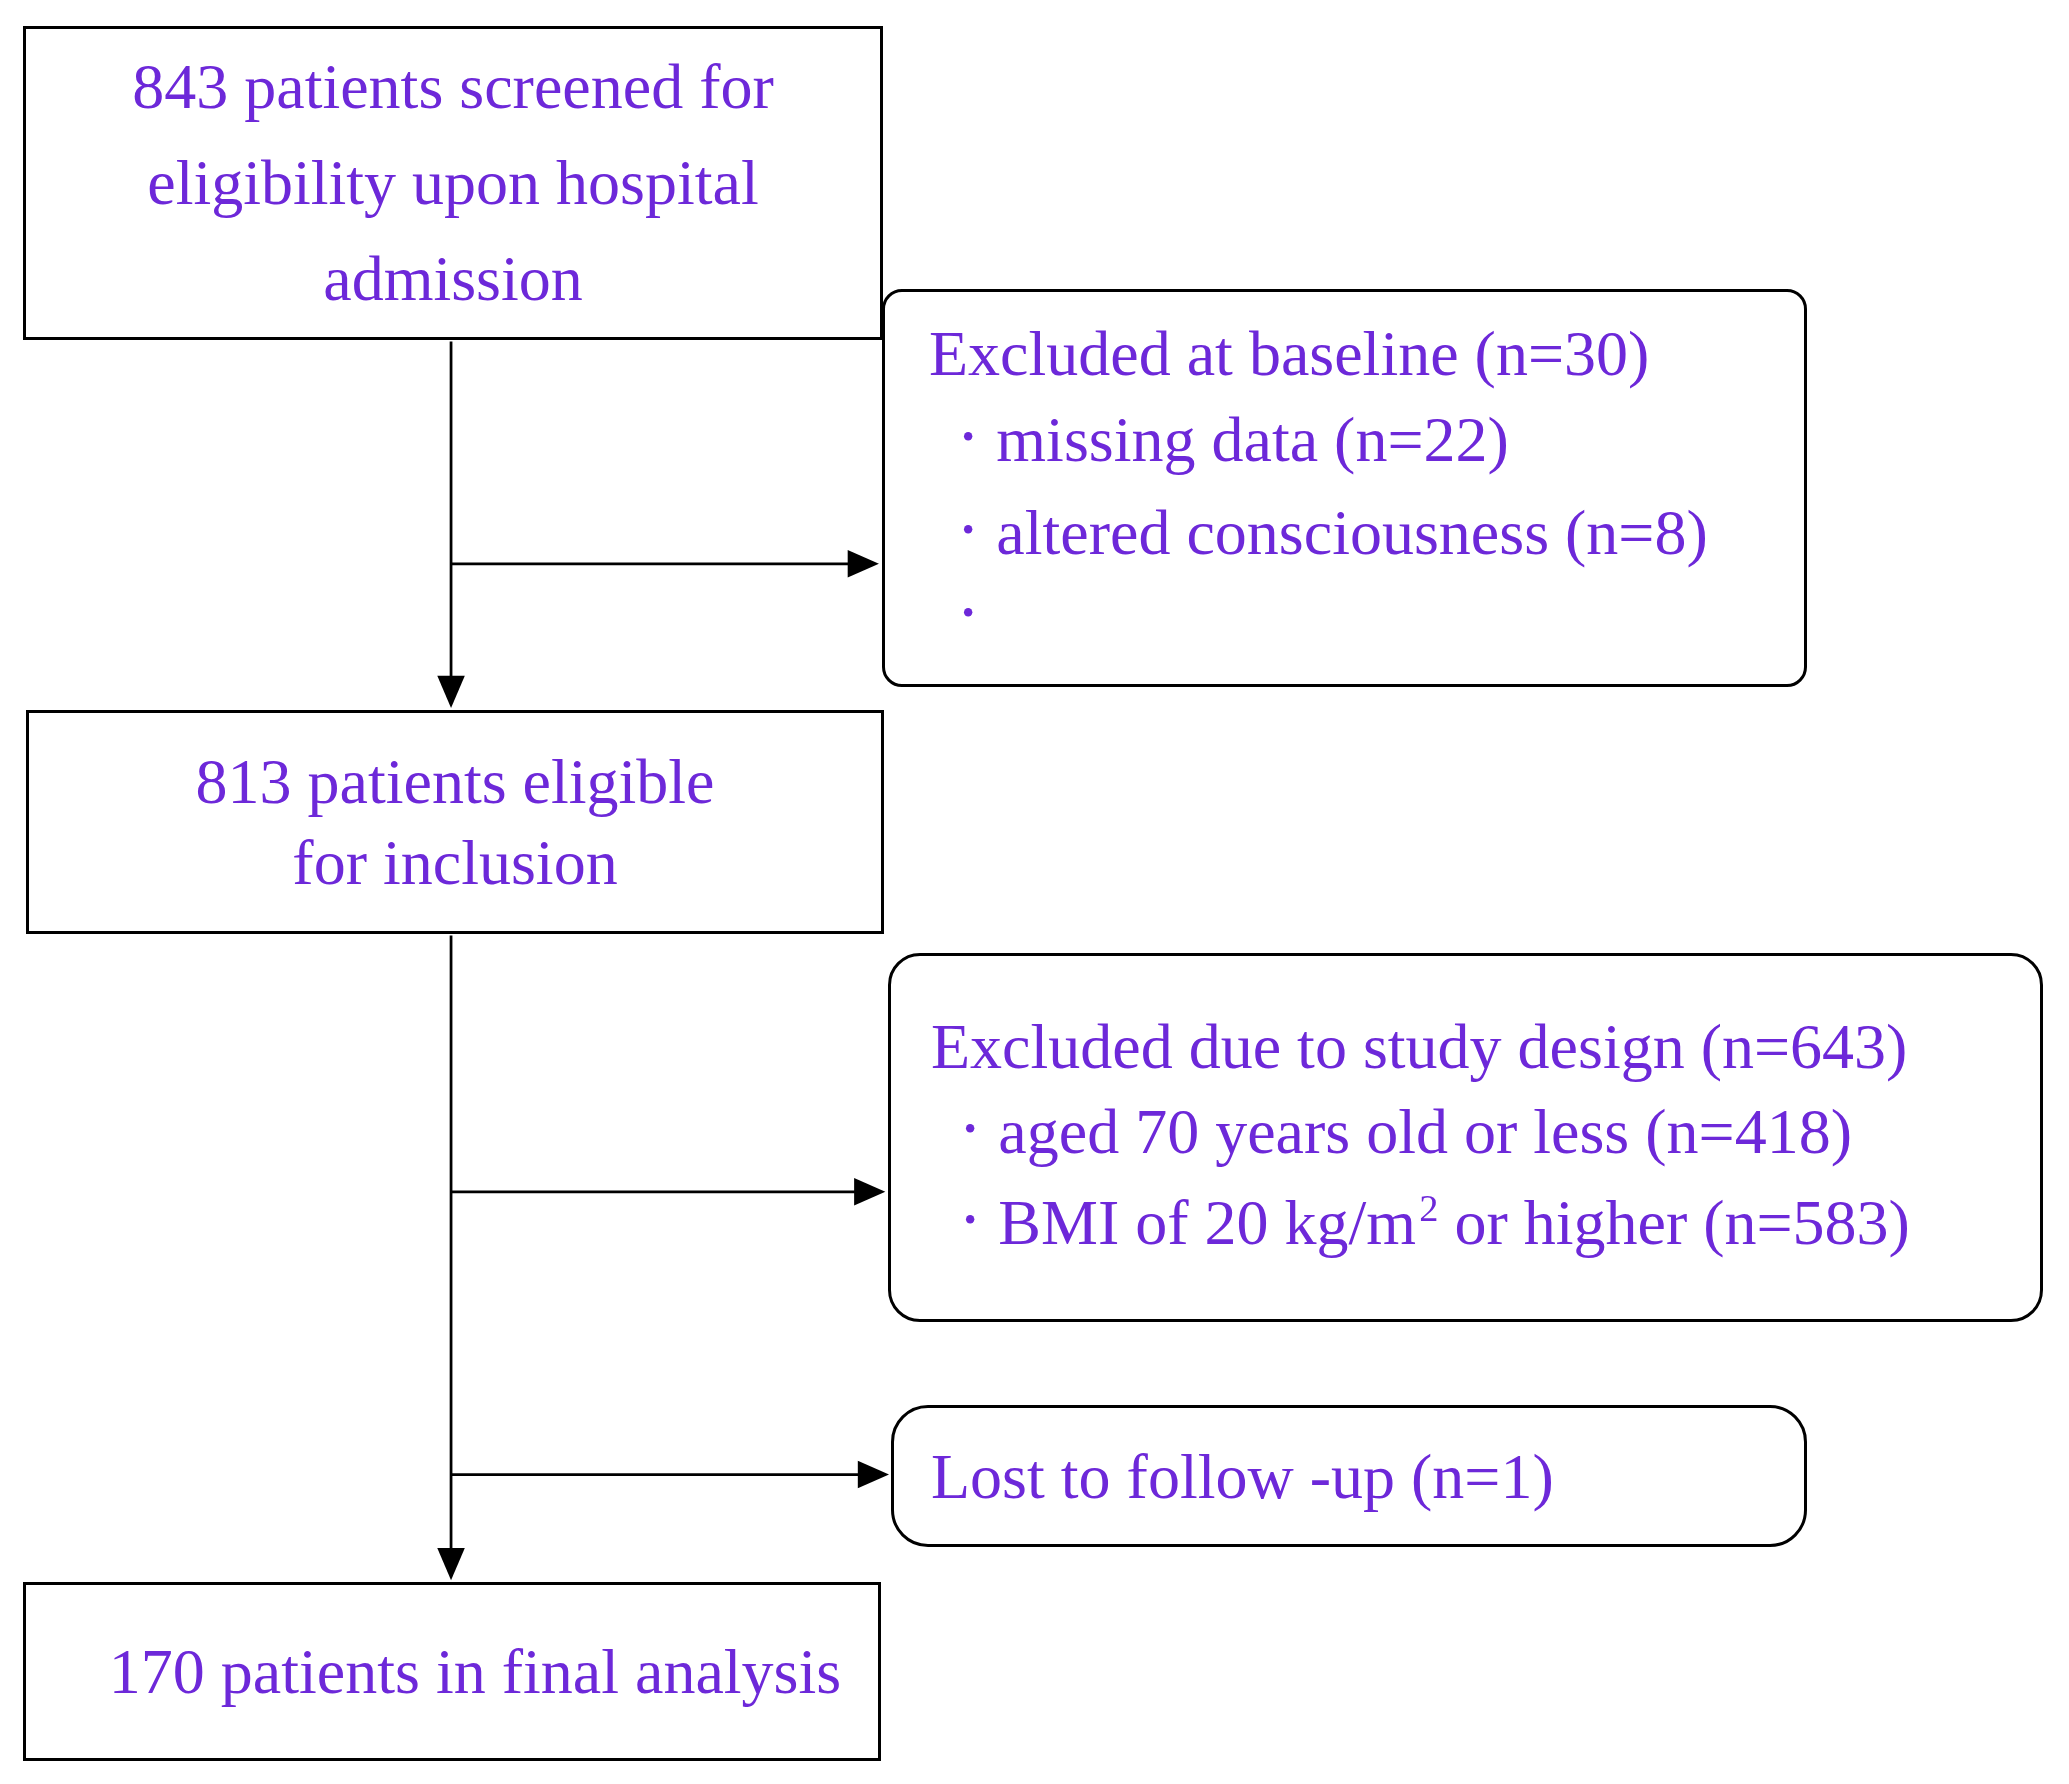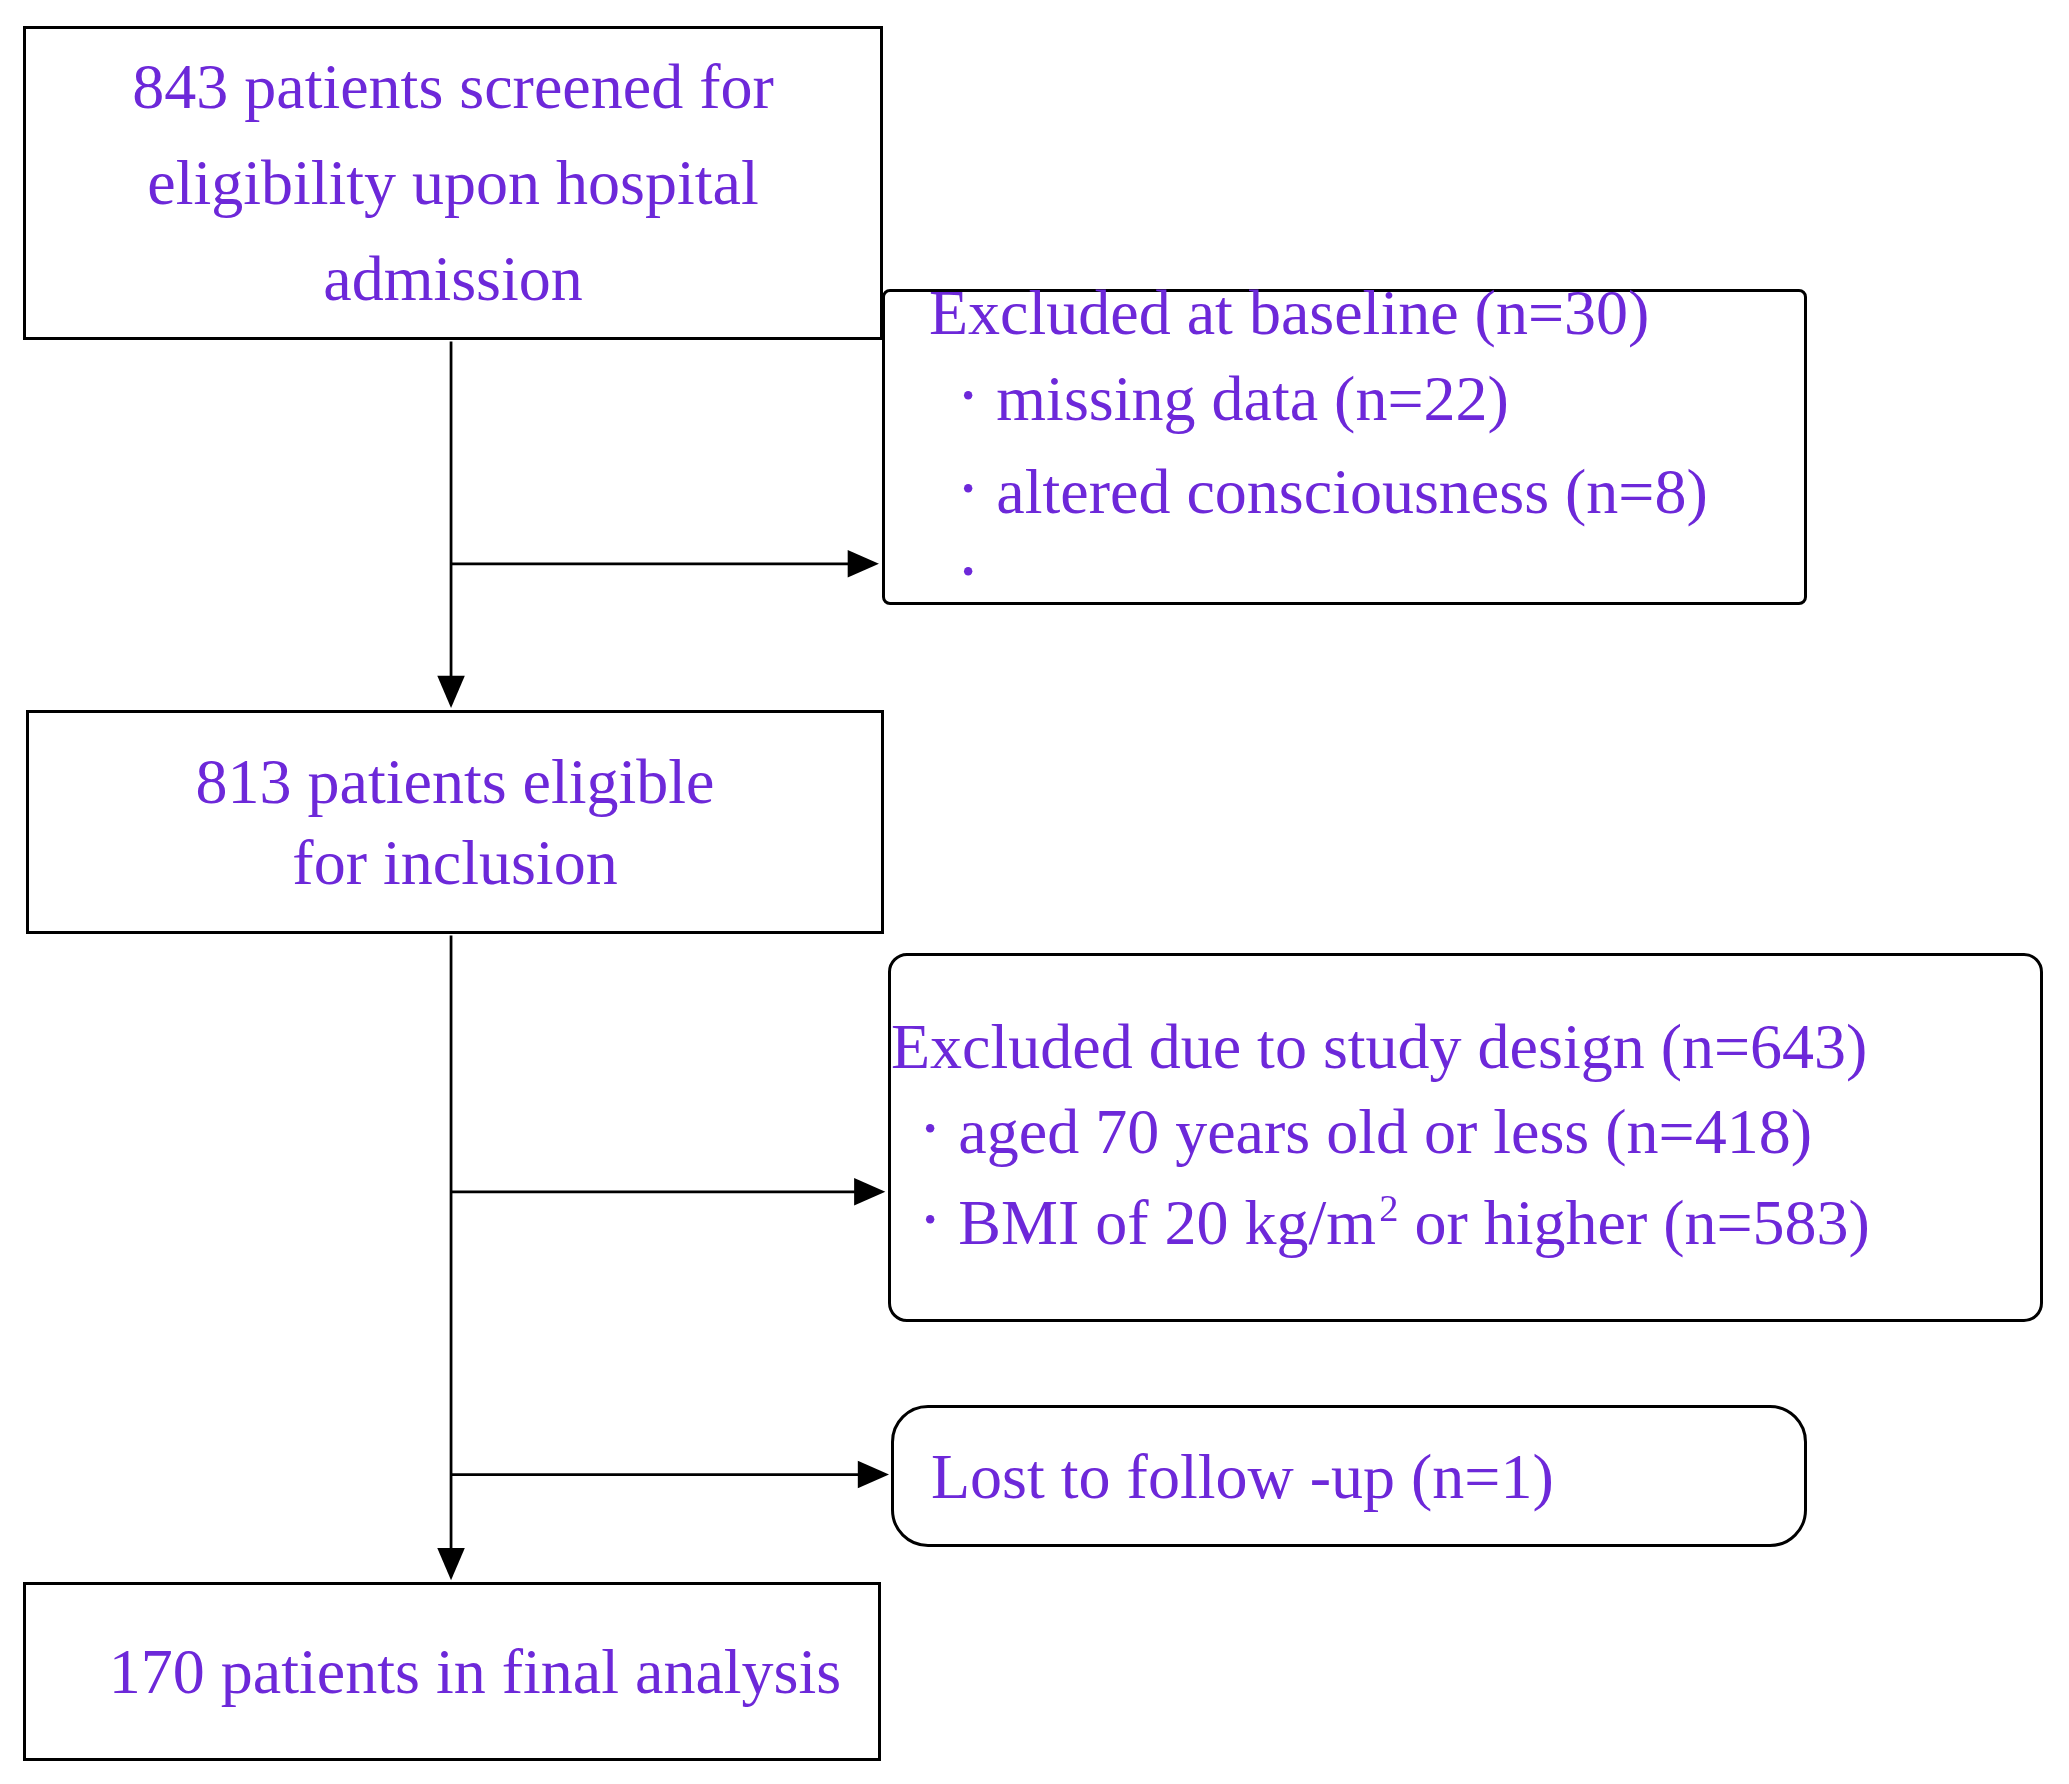--- a/index.html
+++ b/index.html
@@ -32,22 +32,22 @@
     position: absolute;
     box-sizing: border-box;
     border: 3.7px solid #000000;
     background: #ffffff;
     display: flex;
     flex-direction: column;
     justify-content: center;
     font-size: 64px;
     line-height: 83px;
   }
-  #rbox-baseline { left: 882px; top: 289px;  width: 925px; height: 316px; border-radius: 8px; padding-left: 44px; }
-  #rbox-design   { left: 888px; top: 953px; width: 1155px; height: 369px; border-radius: 19px; line-height: 81px; }
+  #rbox-baseline { left: 882px; top: 289px;  width: 925px; height: 398px; border-radius: 20px; padding-left: 44px; }
+  #rbox-design   { left: 888px; top: 953px; width: 1155px; height: 369px; border-radius: 32px; padding-left: 40px; line-height: 81px; }
   #rbox-lost     { left: 891px; top: 1405px; width: 916px;  height: 142px; border-radius: 37px; padding-left: 37px; }
 
   .rtitle { line-height: 88px; }
   .bullet-row { display: flex; align-items: baseline; padding-left: 33px; }
   .dot {
     flex: 0 0 auto;
     margin-right: 22px;
     font-size: 0.55em;
     transform: translateY(-0.35em);
   }

